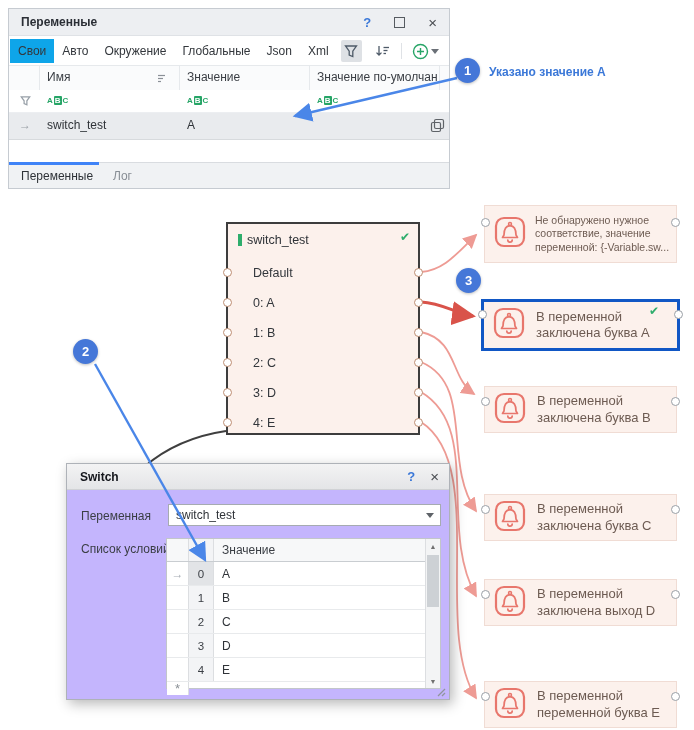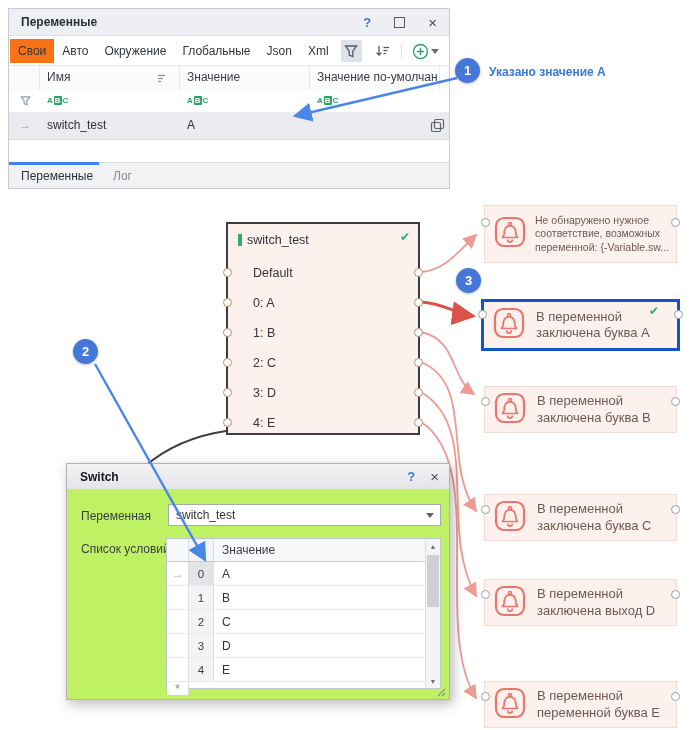--- a/index.html
+++ b/index.html
@@ -21,21 +21,21 @@
   .vw-title{position:absolute;left:0;top:0;right:0;height:27px;background:#edeff2;
         border-bottom:1px solid #dfe2e6;display:flex;align-items:center;padding:0 12px;box-sizing:border-box;}
   .vw-title .t{font-size:12px;font-weight:bold;color:#2b2f36;}
   .winbtns{margin-left:auto;display:flex;align-items:center;gap:23px;}
   .help-q{color:#3b78d8;font-weight:bold;font-size:13px;}
   .maxbox{width:9px;height:9px;border:1.4px solid #565b61;display:inline-block;}
   .closex{color:#4a4d52;font-size:15px;line-height:1;}
   .vw-toolbar{position:absolute;left:0;top:28px;right:0;height:28px;display:flex;align-items:center;
         padding-left:1px;background:#fff;}
   .vtab{font-size:12px;color:#33373c;padding:5px 8px;}
-  .vtab.active{background:#f97316;}
+  .vtab.active{background:#0ea5e9;}
   .toolbtn{display:flex;align-items:center;justify-content:center;width:26px;height:22px;border-radius:2px;}
   .toolbtn.pressed{background:#dee1e5;}
   .caret{width:0;height:0;border-left:4px solid transparent;border-right:4px solid transparent;
         border-top:5px solid #6a7077;}
   .vw-head{position:absolute;left:0;top:56px;right:0;height:24px;background:#fafbfc;
         border-top:1px solid #e6e9ec;border-bottom:1px solid #e1e4e8;font-size:12px;color:#3a3e44;}
   .vcol-div{position:absolute;top:56px;height:72px;width:1px;background:#e6e9ec;}
   .vw-filter{position:absolute;left:0;top:81px;right:0;height:22px;background:#fff;
         border-bottom:1px solid #eceef1;}
   .abc{display:inline-flex;align-items:center;font-size:8px;font-weight:bold;letter-spacing:0;}
@@ -66,21 +66,21 @@
   .notif .ncheck{position:absolute;right:18px;top:2px;}
 
   
   .conum{position:absolute;width:25px;height:25px;border-radius:50%;background:#4577d8;color:#fff;
         font-size:13px;font-weight:bold;display:flex;align-items:center;justify-content:center;
         z-index:9;box-shadow:0 1px 3px rgba(0,0,0,.25);}
   .cotext{position:absolute;color:#3b78d8;font-size:12px;font-weight:600;line-height:17px;z-index:9;}
 
   
   #sdlg{position:absolute;left:66px;top:463px;width:384px;height:237px;box-sizing:border-box;
-        background:#bef264;border:1px solid #aeb2b8;box-shadow:3px 4px 12px rgba(0,0,0,.28);z-index:5;}
+        background:#c4b5fd;border:1px solid #aeb2b8;box-shadow:3px 4px 12px rgba(0,0,0,.28);z-index:5;}
   #sdlg .dtitle{position:absolute;left:0;top:0;right:0;height:26px;background:linear-gradient(#f3f3f4,#e4e5e7);
         border-bottom:1px solid #d0d2d5;display:flex;align-items:center;padding:0 10px 0 13px;box-sizing:border-box;}
   #sdlg .dtitle .t{font-size:12px;font-weight:bold;color:#14161c;}
   .dlabel{position:absolute;font-size:12px;color:#3a3e44;}
   #dcombo{position:absolute;left:101px;top:40px;width:273px;height:22px;background:#fff;
         border:1px solid #a6abb1;box-sizing:border-box;display:flex;align-items:center;}
   #dcombo .val{font-size:12px;color:#2f3338;padding-left:7px;}
   #dcombo .caret{margin-left:auto;margin-right:6px;border-top-color:#5f6368;}
   #dgrid{position:absolute;left:99px;top:74px;width:275px;height:151px;background:#fff;
         border:1px solid #c2c6ca;box-sizing:border-box;}
@@ -250,21 +250,21 @@
       <svg width="34" height="34" viewBox="0 0 34 34">
           <g fill="none" stroke="#e8766c" stroke-width="2" stroke-linejoin="round" stroke-linecap="round">
       <rect x="3" y="3" width="28" height="28" rx="8" stroke-width="2.2"></rect>
       <path d="M9.5 22.5 L11 20 C11 13.5 13.2 11 17 10.7 C20.8 11 23 13.5 23 20 L24.5 22.5 Z" stroke-width="1.7"></path>
       <circle cx="17" cy="9" r="1.5" stroke-width="1.5"></circle>
             <path d="M14.8 25 a2.2 2.2 0 0 0 4.4 0" stroke-width="1.7"></path>
           </g>
         </svg></span>
     <span class="notif-text">
       <span>Не обнаружено нужное</span><br>
-      <span>соответствие, возможных</span><br>
+      <span>соответствие, значение</span><br>
       <span>переменной: {-Variable.sw...</span></span>
     <span class="port gray" style="left:-4px;top:12px"></span>
     <span class="port gray" style="right:-4px;top:12px"></span>
   </div>
 
   <div class="notif selected" style="top:299px;height:52px">
     <span class="bellbox">
       <svg width="34" height="34" viewBox="0 0 34 34">
           <g fill="none" stroke="#e8766c" stroke-width="2" stroke-linejoin="round" stroke-linecap="round">
       <rect x="3" y="3" width="28" height="28" rx="8" stroke-width="2.2"></rect>

